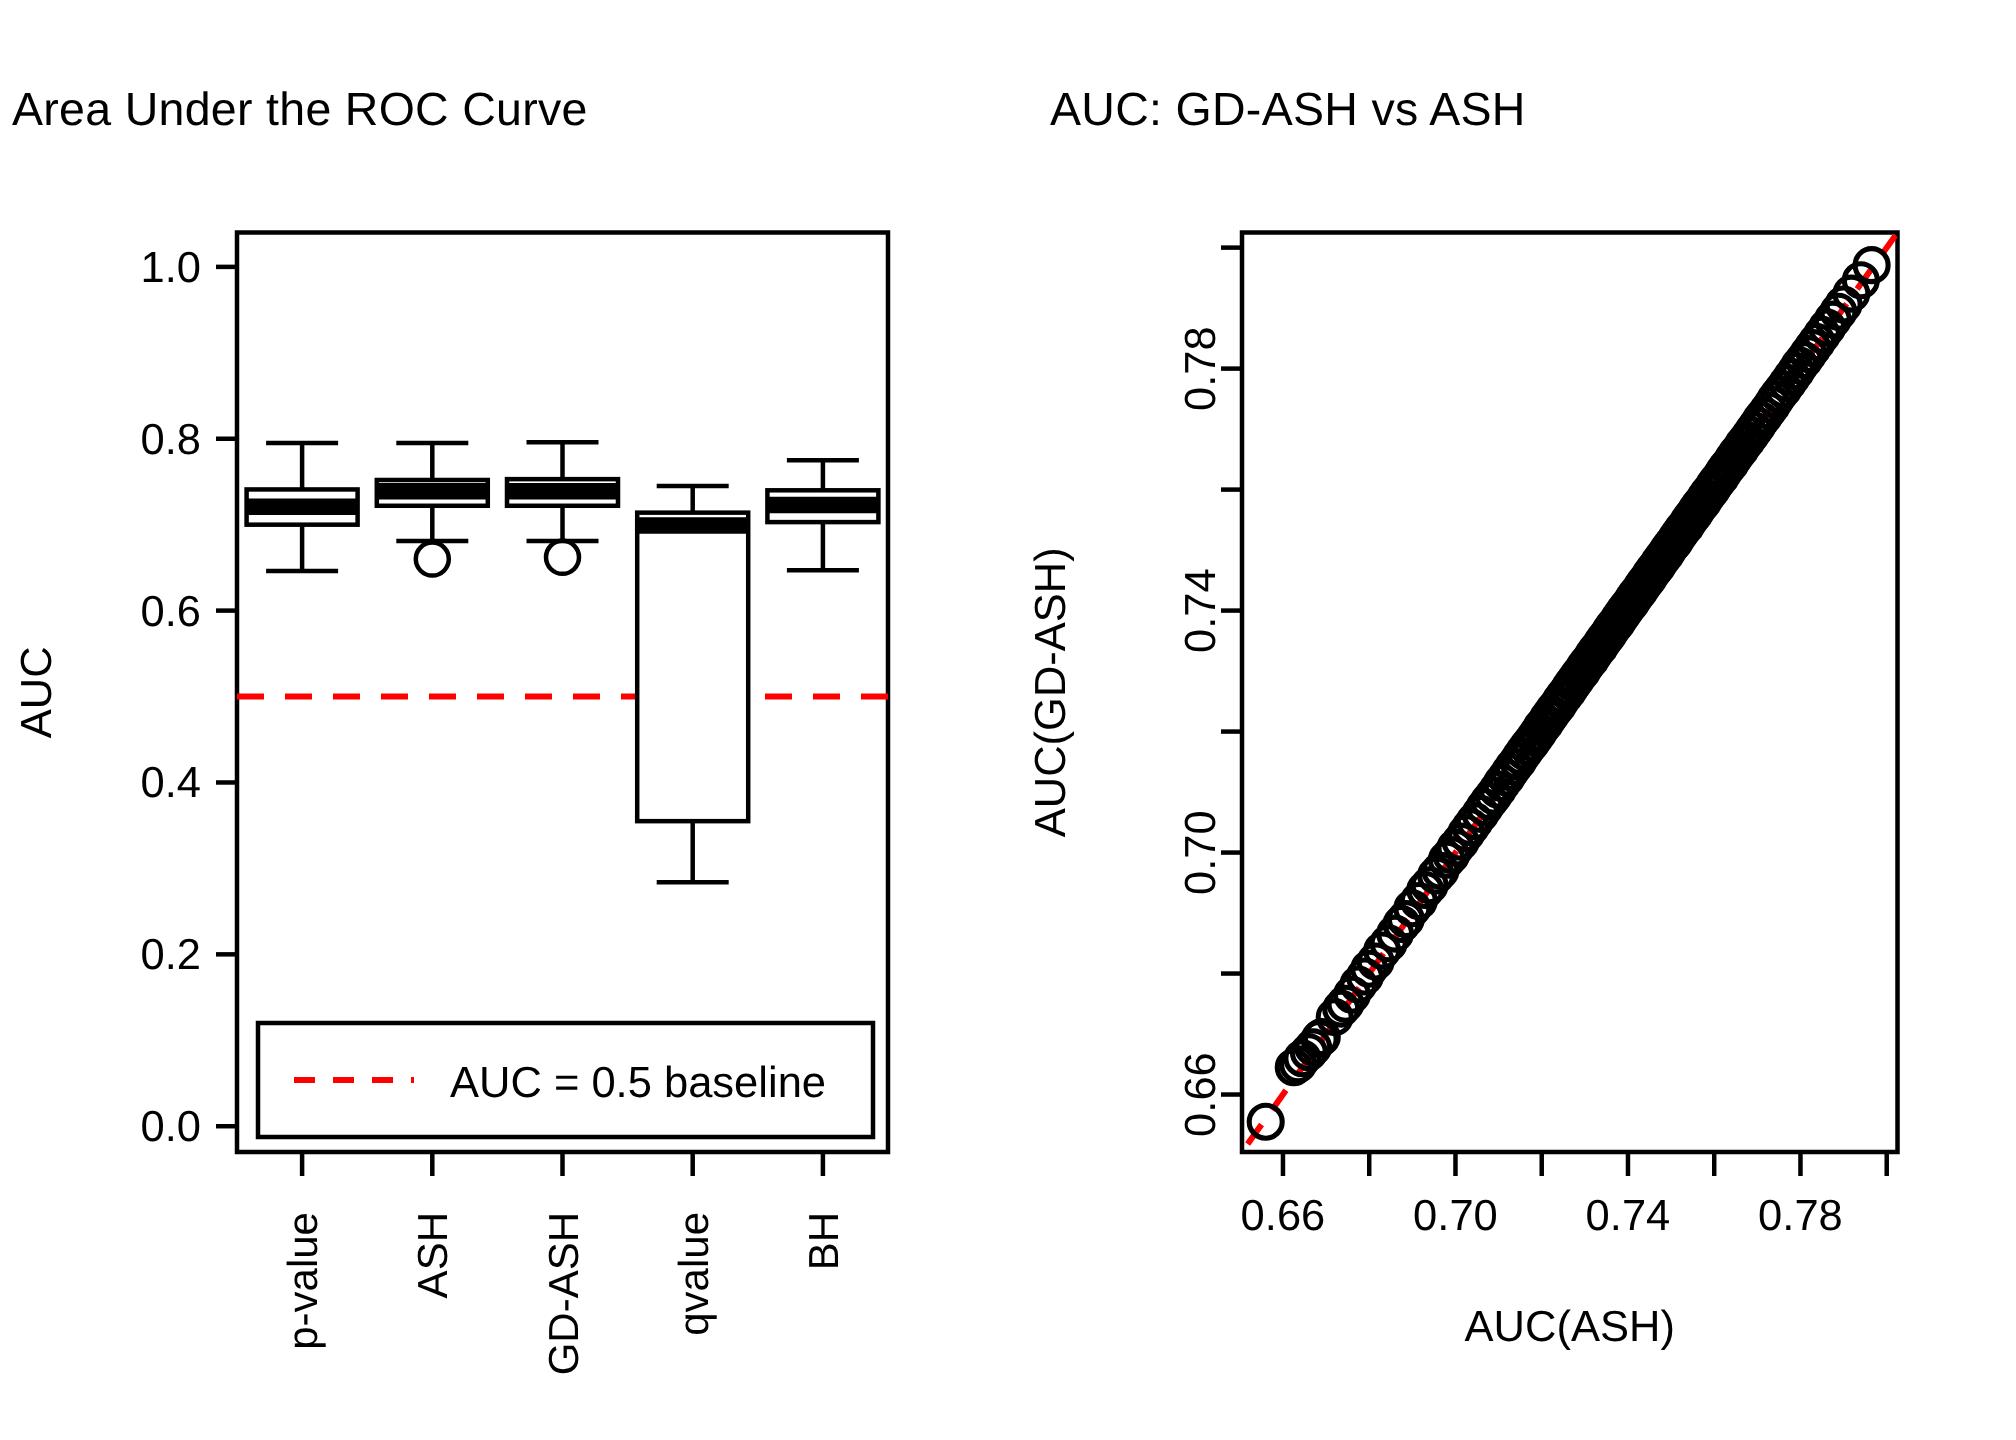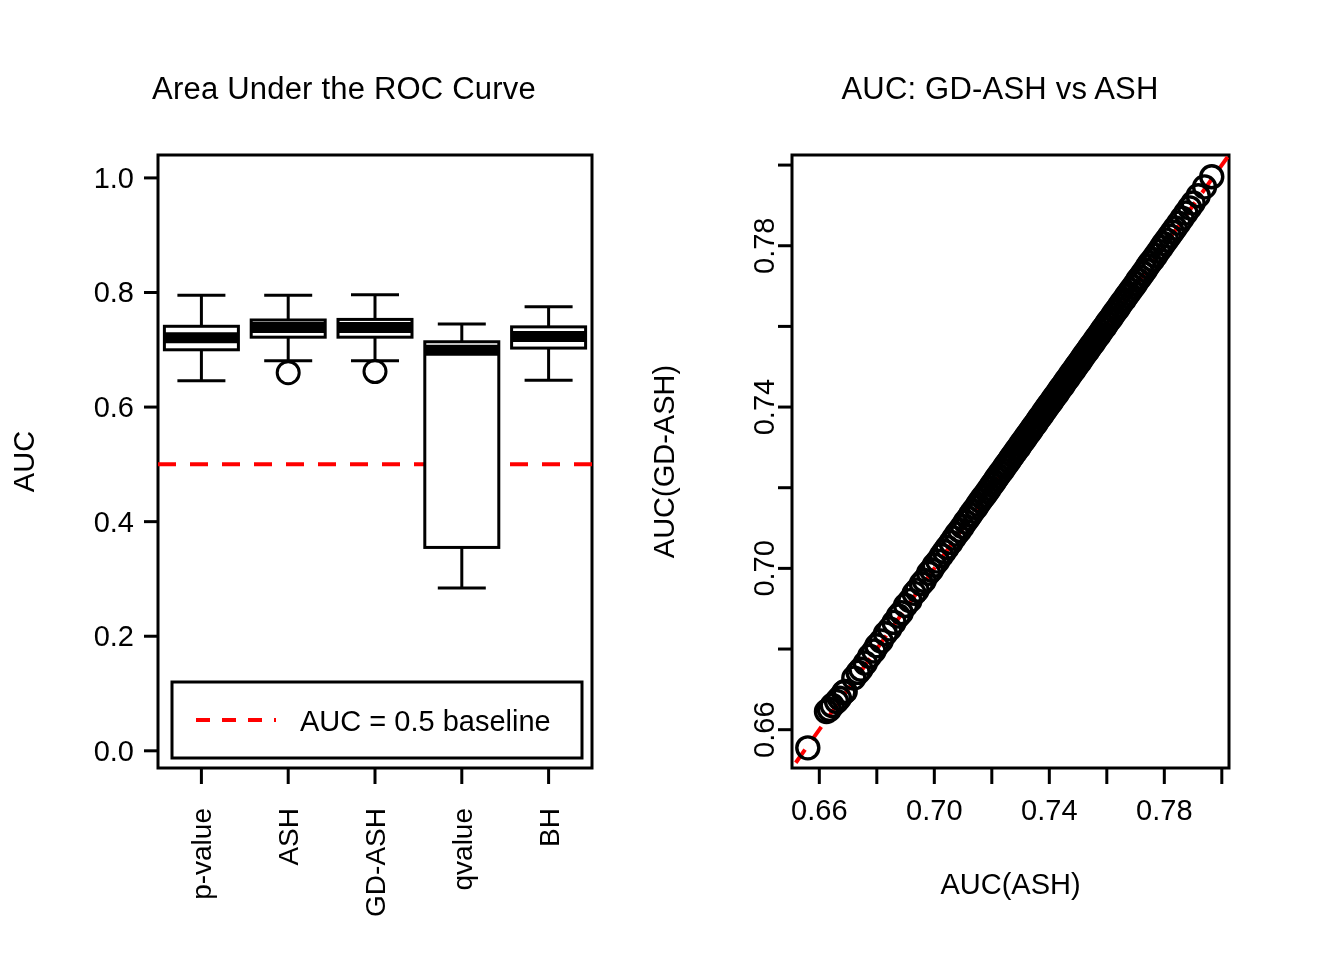--- a/index.html
+++ b/index.html
@@ -20,32 +20,30 @@
     inset: 0;
     width: 1344px;
     height: 960px;
   }
   .panel {
     position: absolute;
     top: 0;
     height: 960px;
   }
   #panel-boxplot { left: 0; width: 672px; }
-  #panel-scatter { left: 636px; width: 672px; }
+  #panel-scatter { left: 672px; width: 672px; }
 
   .plot-title {
     position: absolute;
     top: 55px;
     left: 0;
     width: 100%;
-    text-align: center;
     font-size: 31px;
     letter-spacing: 0.2px;
     white-space: nowrap;
-    margin-top: 16px;
   }
   #panel-boxplot .plot-title { left: 8px; }
   #panel-scatter .plot-title { left: 28px; }
 
   svg { position: absolute; top: 0; left: 0; overflow: visible; }
   svg text { font-family: "Liberation Sans", sans-serif; fill: #000; }
   .tick-label { font-size: 29px; }
   .axis-title { font-size: 29px; }
   .cat-label { font-size: 28px; }
   .legend-label { font-size: 29px; }

